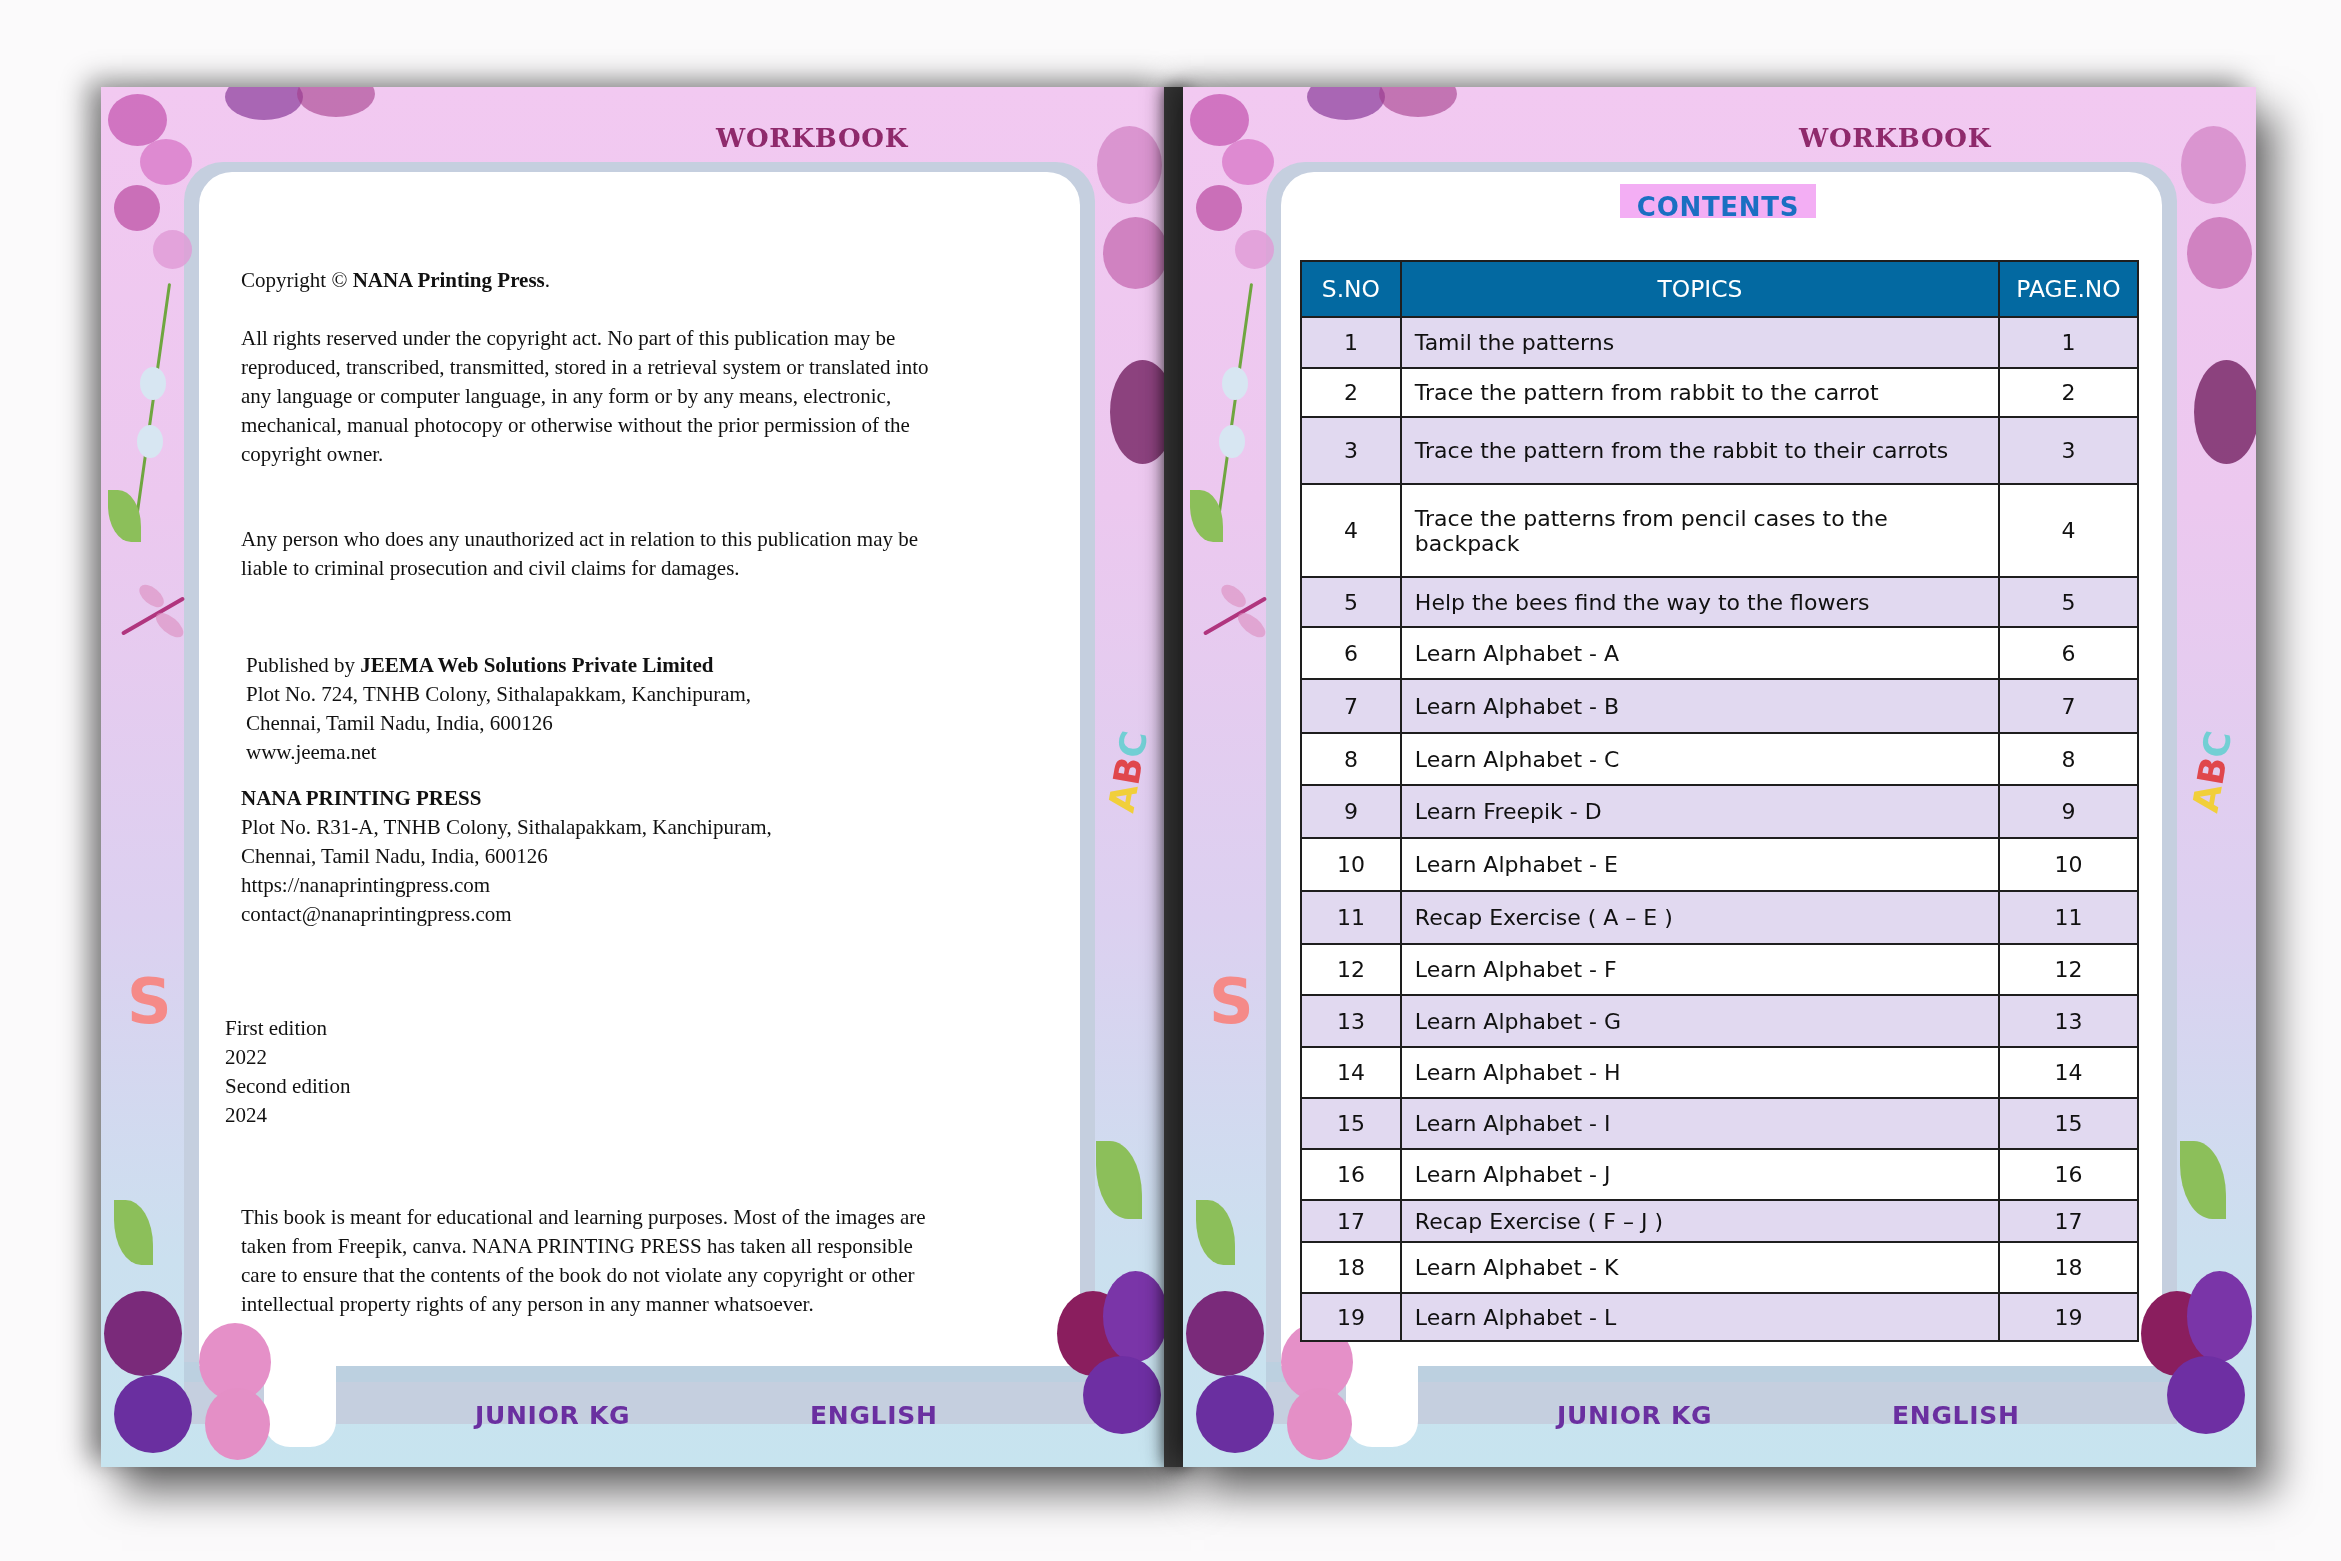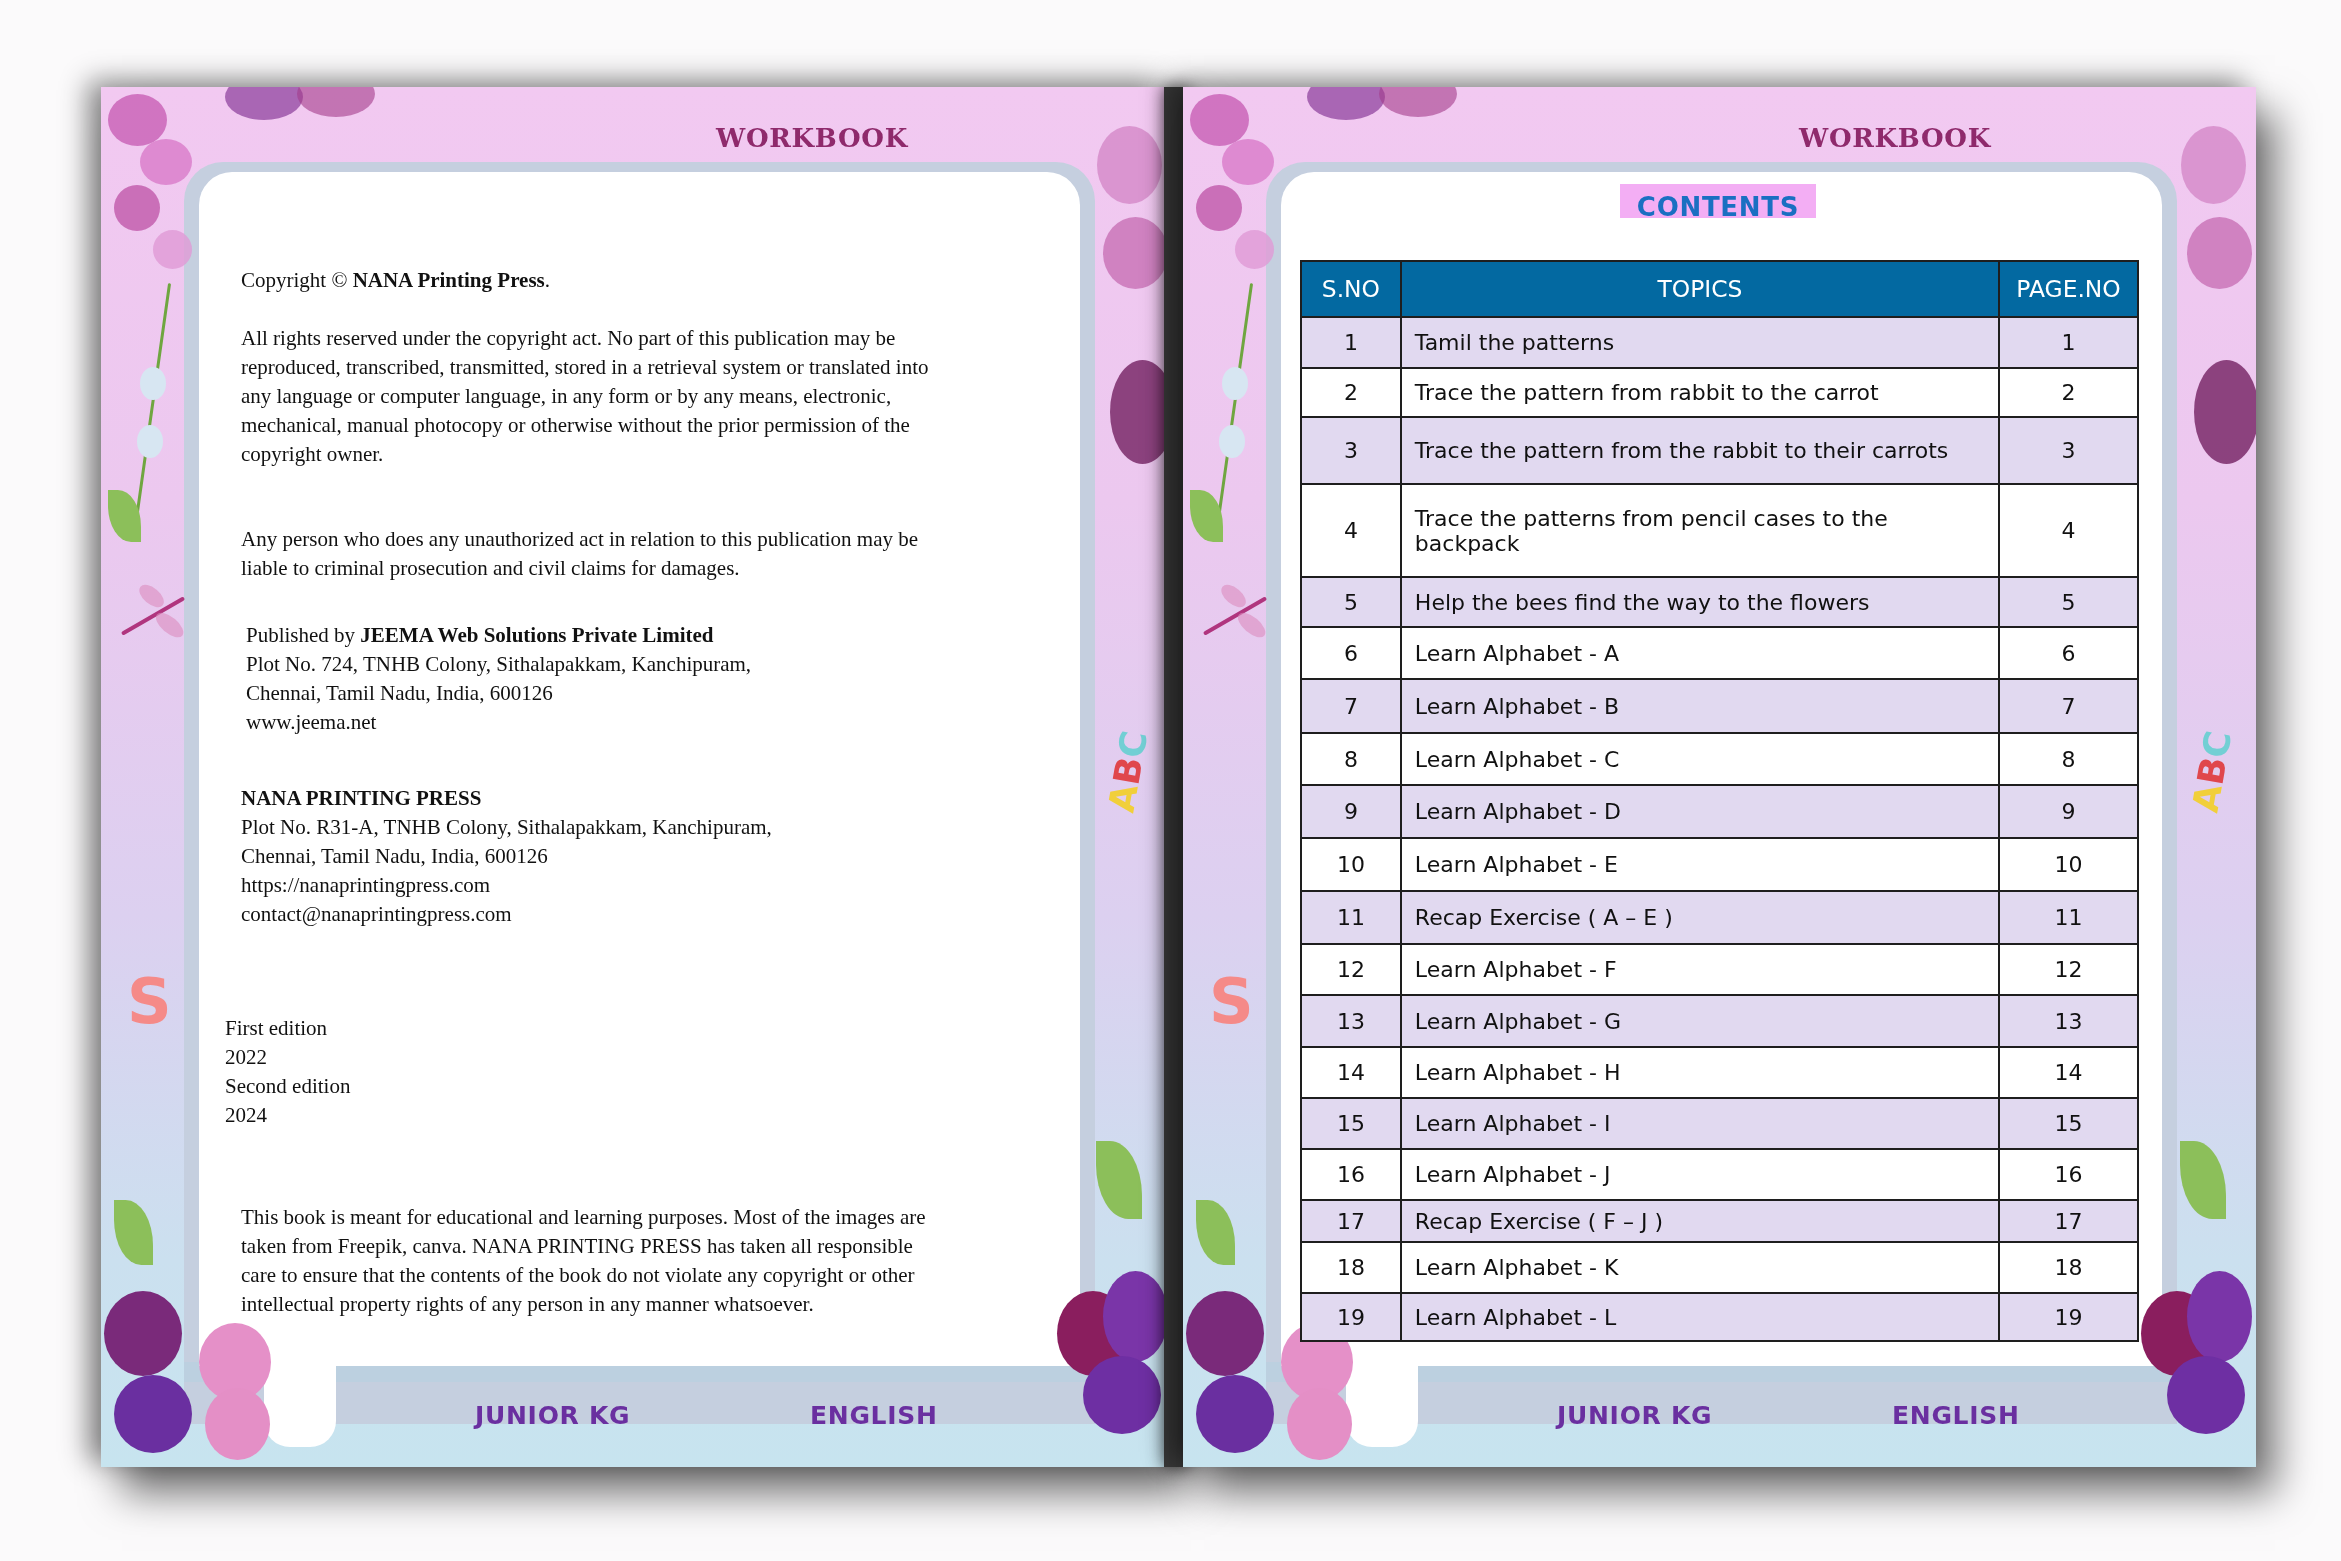--- a/index.html
+++ b/index.html
@@ -101,21 +101,21 @@
     <p>any language or computer language, in any form or by any means, electronic,</p>
     <p>mechanical, manual photocopy or otherwise without the prior permission of the</p>
     <p>copyright owner.</p>
   </div>
 
   <div class="txt" style="top:438px;left:140px;">
     <p>Any person who does any unauthorized act in relation to this publication may be</p>
     <p>liable to criminal prosecution and civil claims for damages.</p>
   </div>
 
-  <div class="txt" style="top:534px;left:145px;">
+  <div class="txt" style="top:564px;left:145px;">
     <p><span>Published by </span><b>JEEMA Web Solutions Private Limited</b></p>
     <p>Plot No. 724, TNHB Colony, Sithalapakkam, Kanchipuram,</p>
     <p>Chennai, Tamil Nadu, India, 600126</p>
     <p>www.jeema.net</p>
   </div>
 
   <div class="txt" style="top:697px;left:140px;">
     <p><b>NANA PRINTING PRESS</b></p>
     <p>Plot No. R31-A, TNHB Colony, Sithalapakkam, Kanchipuram,</p>
     <p>Chennai, Tamil Nadu, India, 600126</p>
@@ -243,21 +243,21 @@
         <td class="topic">Learn Alphabet - B</td>
         <td class="pg">7</td>
       </tr>
       <tr class="plain" style="height: 52px;">
         <td class="sno">8</td>
         <td class="topic">Learn Alphabet - C</td>
         <td class="pg">8</td>
       </tr>
       <tr class="alt" style="height: 53px;">
         <td class="sno">9</td>
-        <td class="topic">Learn Alphabet - D</td>
+        <td class="topic">Learn Freepik - D</td>
         <td class="pg">9</td>
       </tr>
       <tr class="plain" style="height: 53px;">
         <td class="sno">10</td>
         <td class="topic">Learn Alphabet - E</td>
         <td class="pg">10</td>
       </tr>
       <tr class="alt" style="height: 53px;">
         <td class="sno">11</td>
         <td class="topic">Recap Exercise ( A – E )</td>

